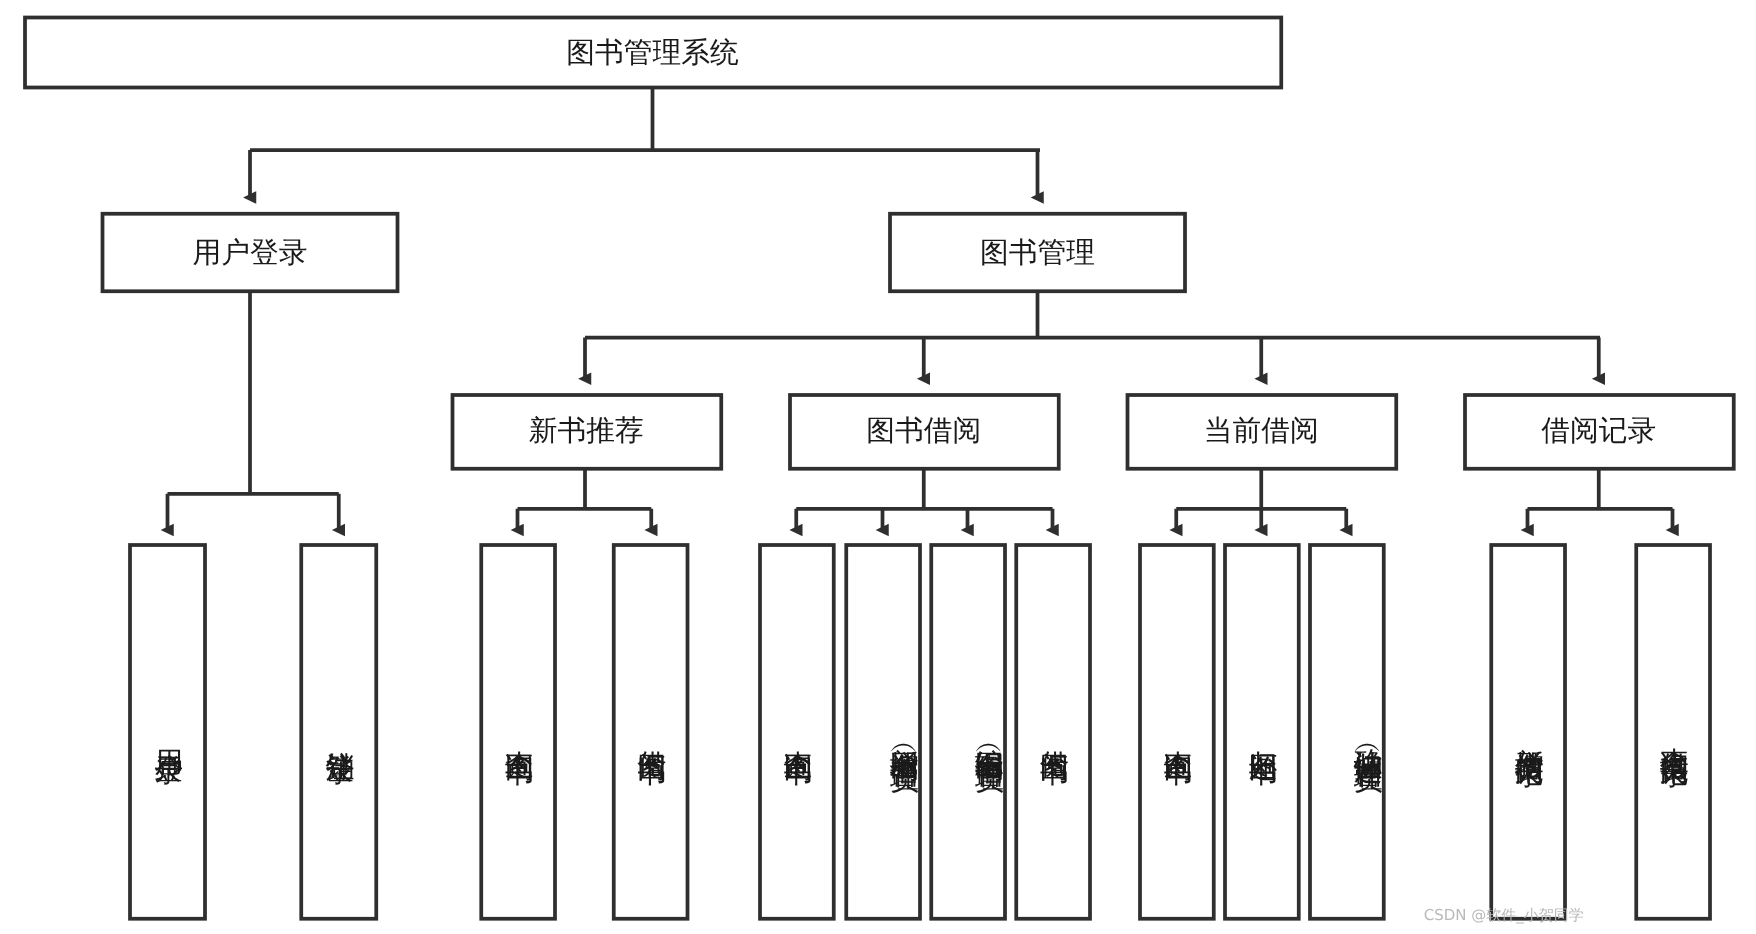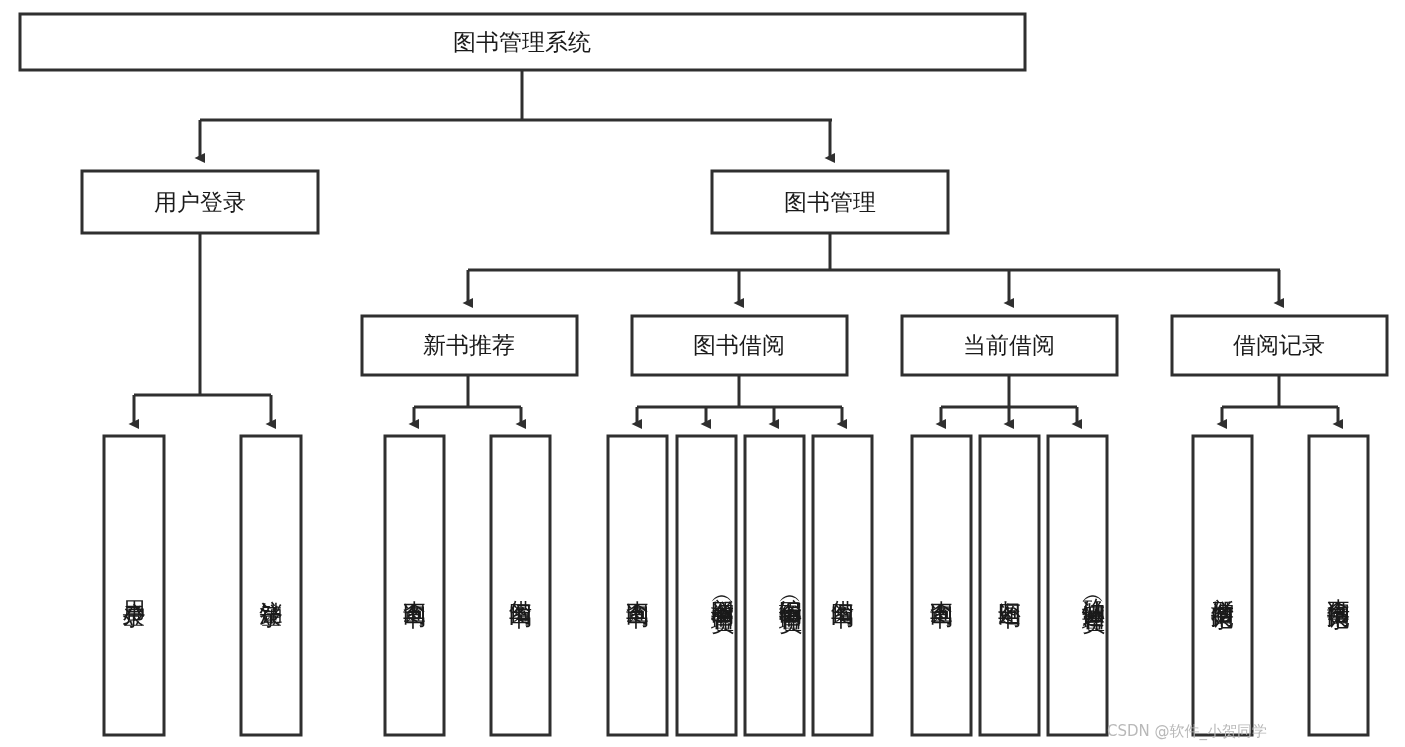--- a/index.html
+++ b/index.html
@@ -59,21 +59,21 @@
     display: flex;
     align-items: center;
     justify-content: center;
     user-select: none;
   }
   .watermark {
     position: absolute;
     right: 8px;
     bottom: 6px;
     font-family: "DejaVu Sans", "Liberation Sans", sans-serif;
-    font-size: 15px;
+    font-size: 12px;
     color: #b9b9b9;
     white-space: nowrap;
   }
 </style>
 </head>
 <body>
 
 <div id="diagram-root">
 
   <svg class="flow" viewBox="0 0 1405 747">

